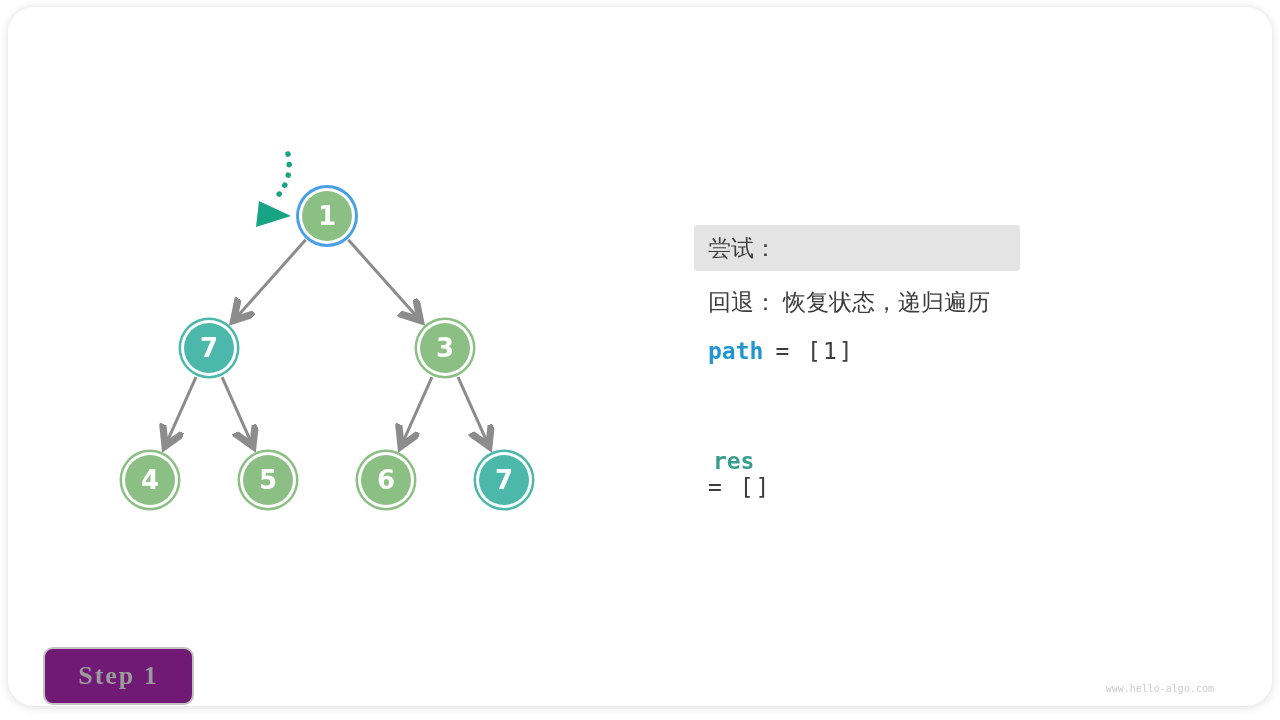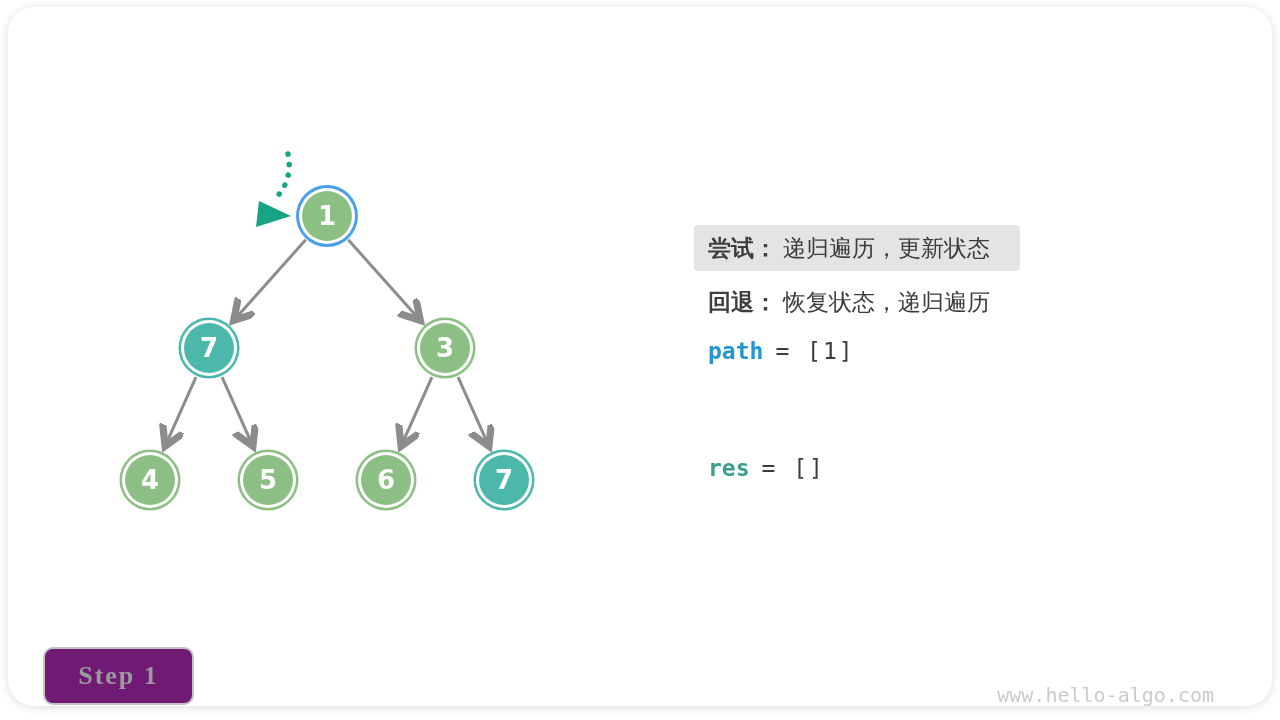--- a/index.html
+++ b/index.html
@@ -19,42 +19,42 @@
     transform:translate(-50%,-50%);
     display:flex;align-items:center;justify-content:center;
     color:#ffffff;font-weight:bold;font-size:26px;
     font-family:"DejaVu Sans",sans-serif;
   }
   
   .panel-line{
     position:absolute;left:686px;height:46px;display:flex;align-items:center;
     font-size:23px;color:#3d3d3d;white-space:nowrap;
   }
-  .panel-line .lbl{font-weight:bold;margin-right:6px;}
+  .panel-line .lbl{font-weight:normal;margin-right:6px;}
   .hl{background:#e4e4e4;border-radius:4px;padding:0 14px;width:298px;}
   .plain{padding:0 14px;align-items:center;}
   .code-line{
     position:absolute;left:700px;height:40px;display:flex;align-items:center;
     font-family:"DejaVu Sans Mono","Liberation Mono",monospace;
     font-size:23px;color:#3d3d3d;white-space:nowrap;
   }
   .code-line .kw{font-weight:bold;margin-right:12px;}
   .code-line .val{letter-spacing:2px;}
   
   .stepbox{
     position:absolute;left:35px;top:640px;width:147px;height:54px;
     border:2px solid #c3c3c3;border-radius:10px;background:#701a75;
     display:flex;align-items:center;justify-content:center;
     font-family:Liberation Serif, serif;
     font-weight:bold;font-size:26px;color:#9b9b9b;letter-spacing:2px;
   }
   .watermark{
     position:absolute;right:58px;top:676px;
     font-family:"DejaVu Sans Mono","Liberation Mono",monospace;
-    font-size:20px;color:#cbcbcb;
+    font-size:10px;color:#cbcbcb;
   }
 </style>
 </head>
 <body>
 
 <div class="canvas">
   <div class="card">
 
     <svg class="tree-svg" id="edges-svg">
       <defs>
@@ -82,31 +82,30 @@
         <div class="node" style="left: 201px; top: 341px; background: rgb(76, 184, 172); box-shadow: rgb(255, 255, 255) 0px 0px 0px 3px, rgb(76, 184, 172) 0px 0px 0px 5.5px;">7</div>
         <div class="node" style="left: 437px; top: 341px; background: rgb(140, 191, 131); box-shadow: rgb(255, 255, 255) 0px 0px 0px 3px, rgb(140, 191, 131) 0px 0px 0px 5.5px;">3</div>
         <div class="node" style="left: 142px; top: 473px; background: rgb(140, 191, 131); box-shadow: rgb(255, 255, 255) 0px 0px 0px 3px, rgb(140, 191, 131) 0px 0px 0px 5.5px;">4</div>
         <div class="node" style="left: 260px; top: 473px; background: rgb(140, 191, 131); box-shadow: rgb(255, 255, 255) 0px 0px 0px 3px, rgb(140, 191, 131) 0px 0px 0px 5.5px;">5</div>
         <div class="node" style="left: 378px; top: 473px; background: rgb(140, 191, 131); box-shadow: rgb(255, 255, 255) 0px 0px 0px 3px, rgb(140, 191, 131) 0px 0px 0px 5.5px;">6</div>
         <div class="node" style="left: 496px; top: 473px; background: rgb(76, 184, 172); box-shadow: rgb(255, 255, 255) 0px 0px 0px 3px, rgb(76, 184, 172) 0px 0px 0px 5.5px;">7</div>
       </div>
 
     <div class="panel-line hl" style="top:218px;">
       <span class="lbl">尝试：</span>
-        <span>递归遍历，更新状态</span>
     </div>
     <div class="panel-line plain" style="top:272px;left:686px;">
       <span class="lbl">回退：</span>
         <span>恢复状态，递归遍历</span>
     </div>
     <div class="code-line" style="top:324px;">
       <span class="kw" id="path-kw" style="color: rgb(33, 150, 211);">path</span>
         <span class="val">= [1]</span>
     </div>
-    <div class="code-line" style="top:441px;">
+    <div class="code-line" style="top:441px;flex-direction:column;">
       <span class="kw" id="res-kw" style="color: rgb(58, 158, 143);">res</span>
         <span class="val">= []</span>
     </div>
 
     <div class="stepbox">
       <span>Step 1</span>
     </div>
 
     <div class="watermark">www.hello-algo.com</div>
   </div>

